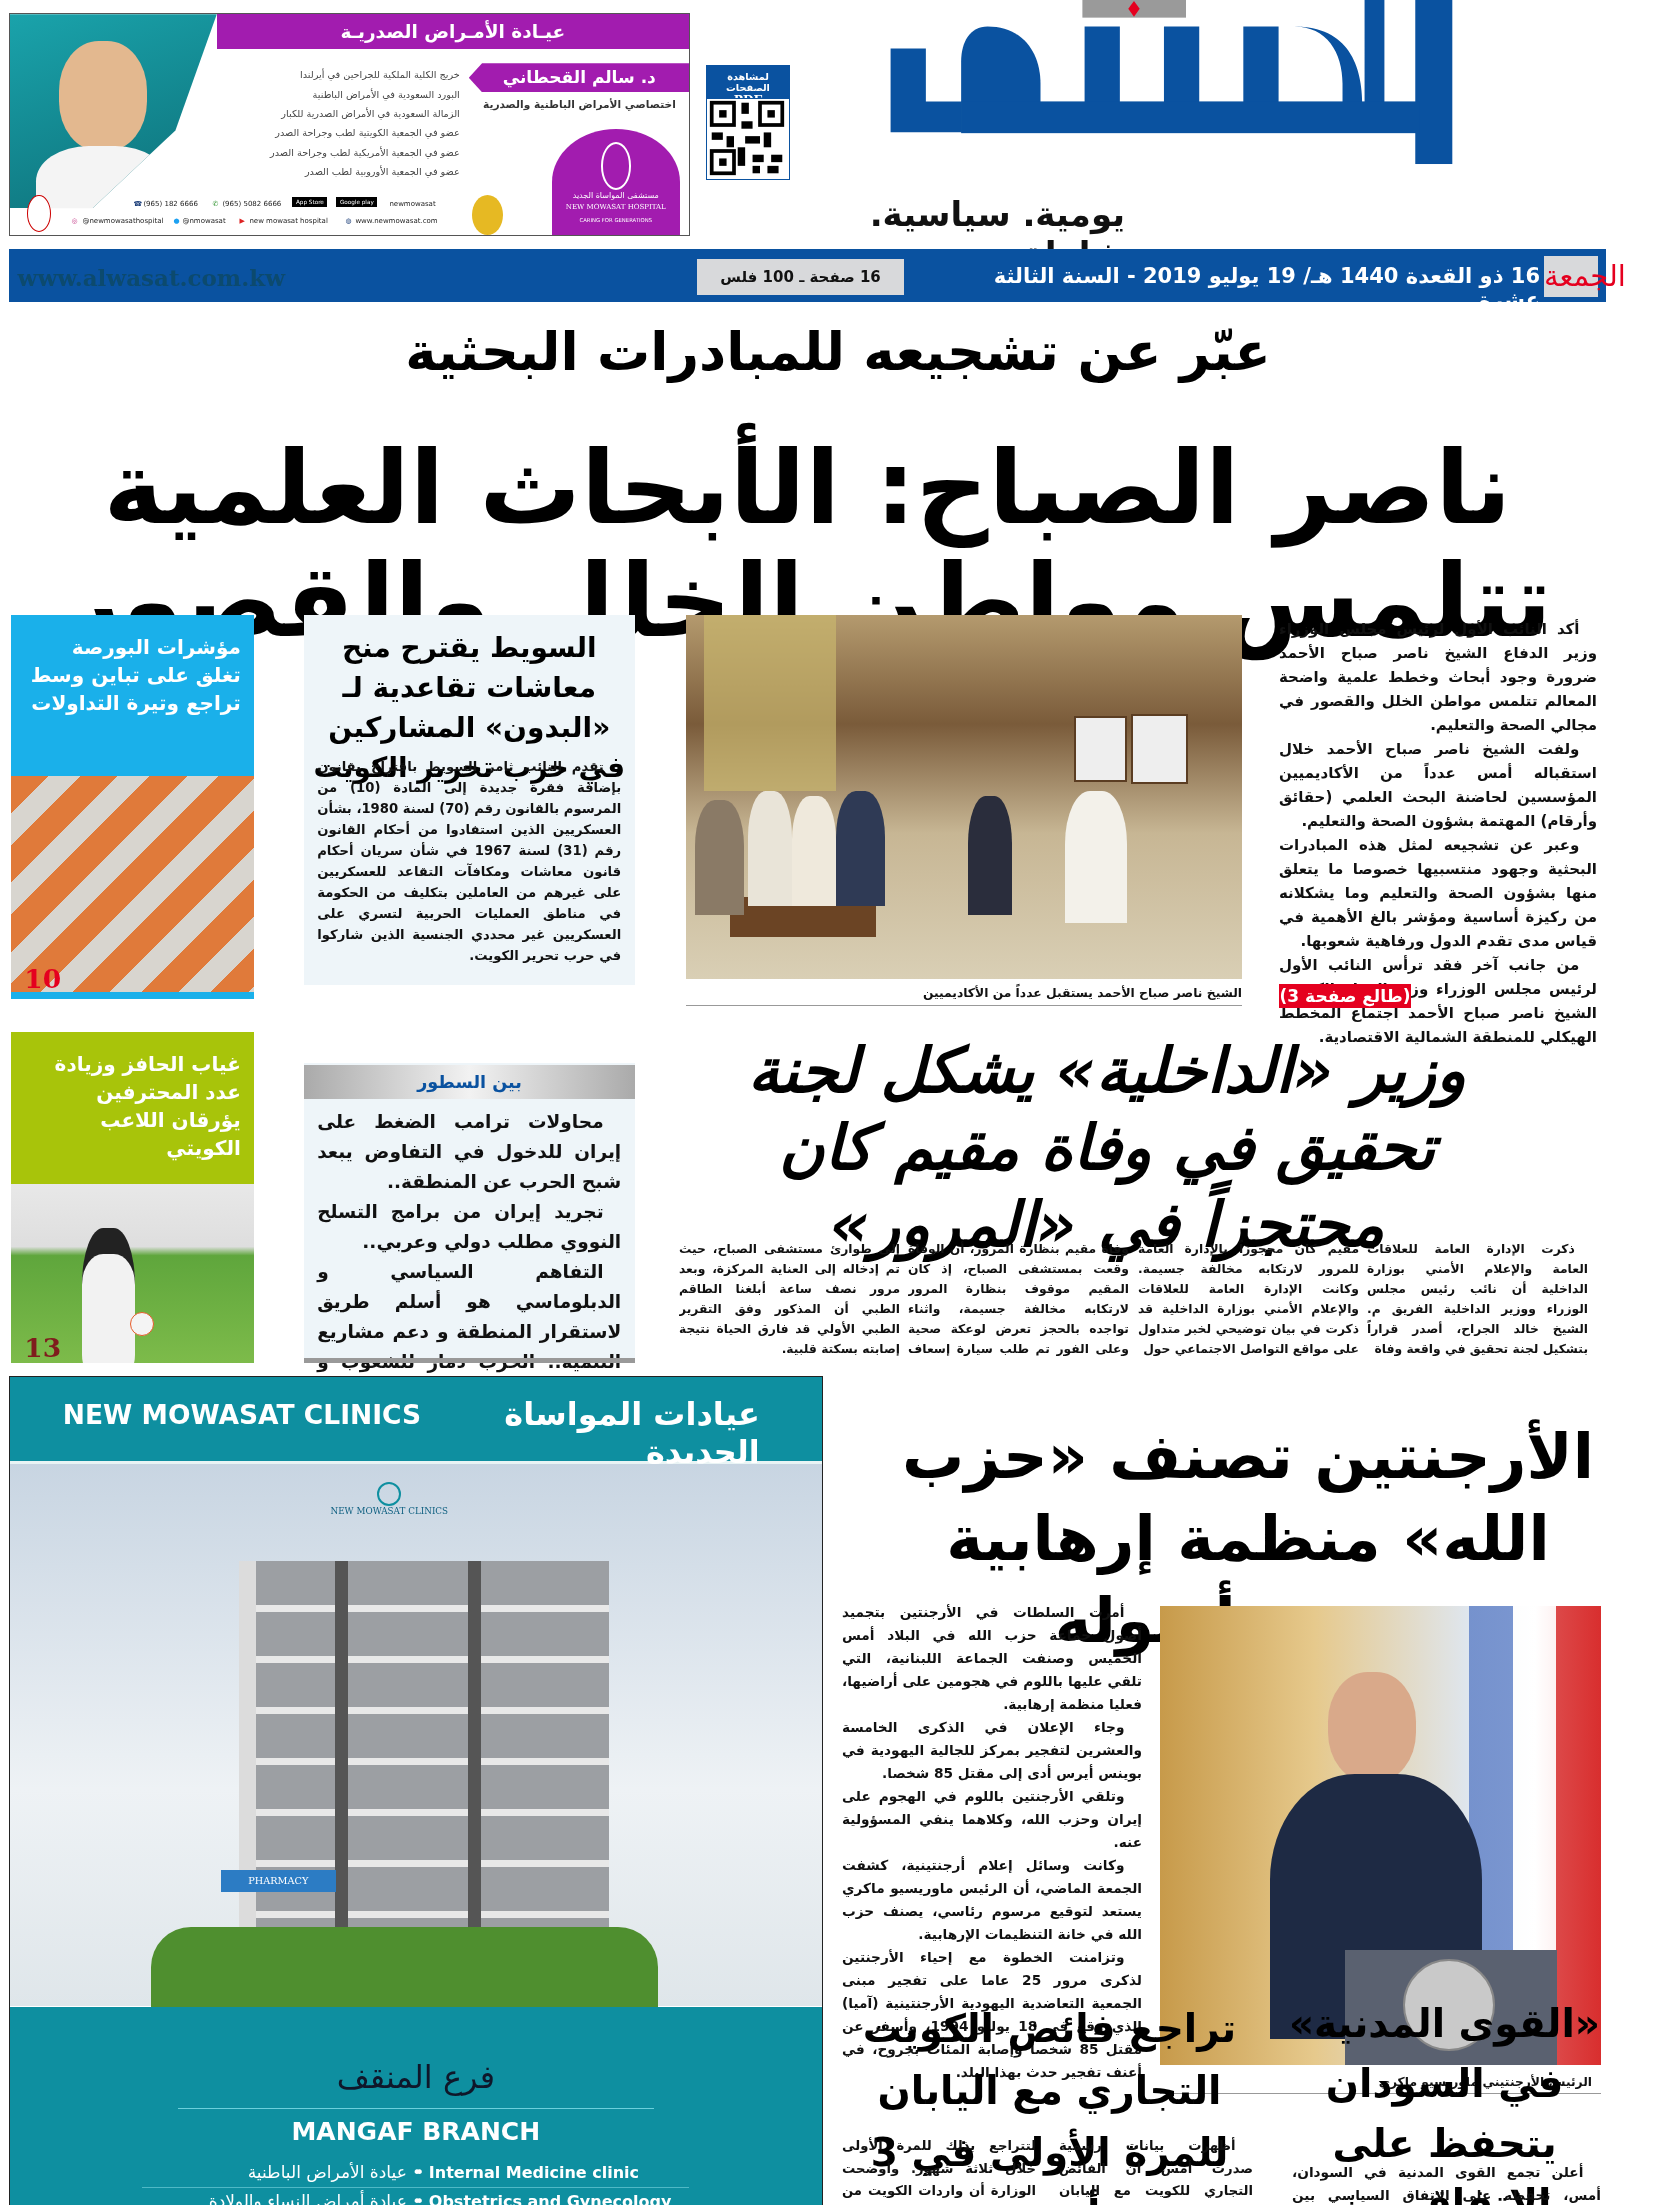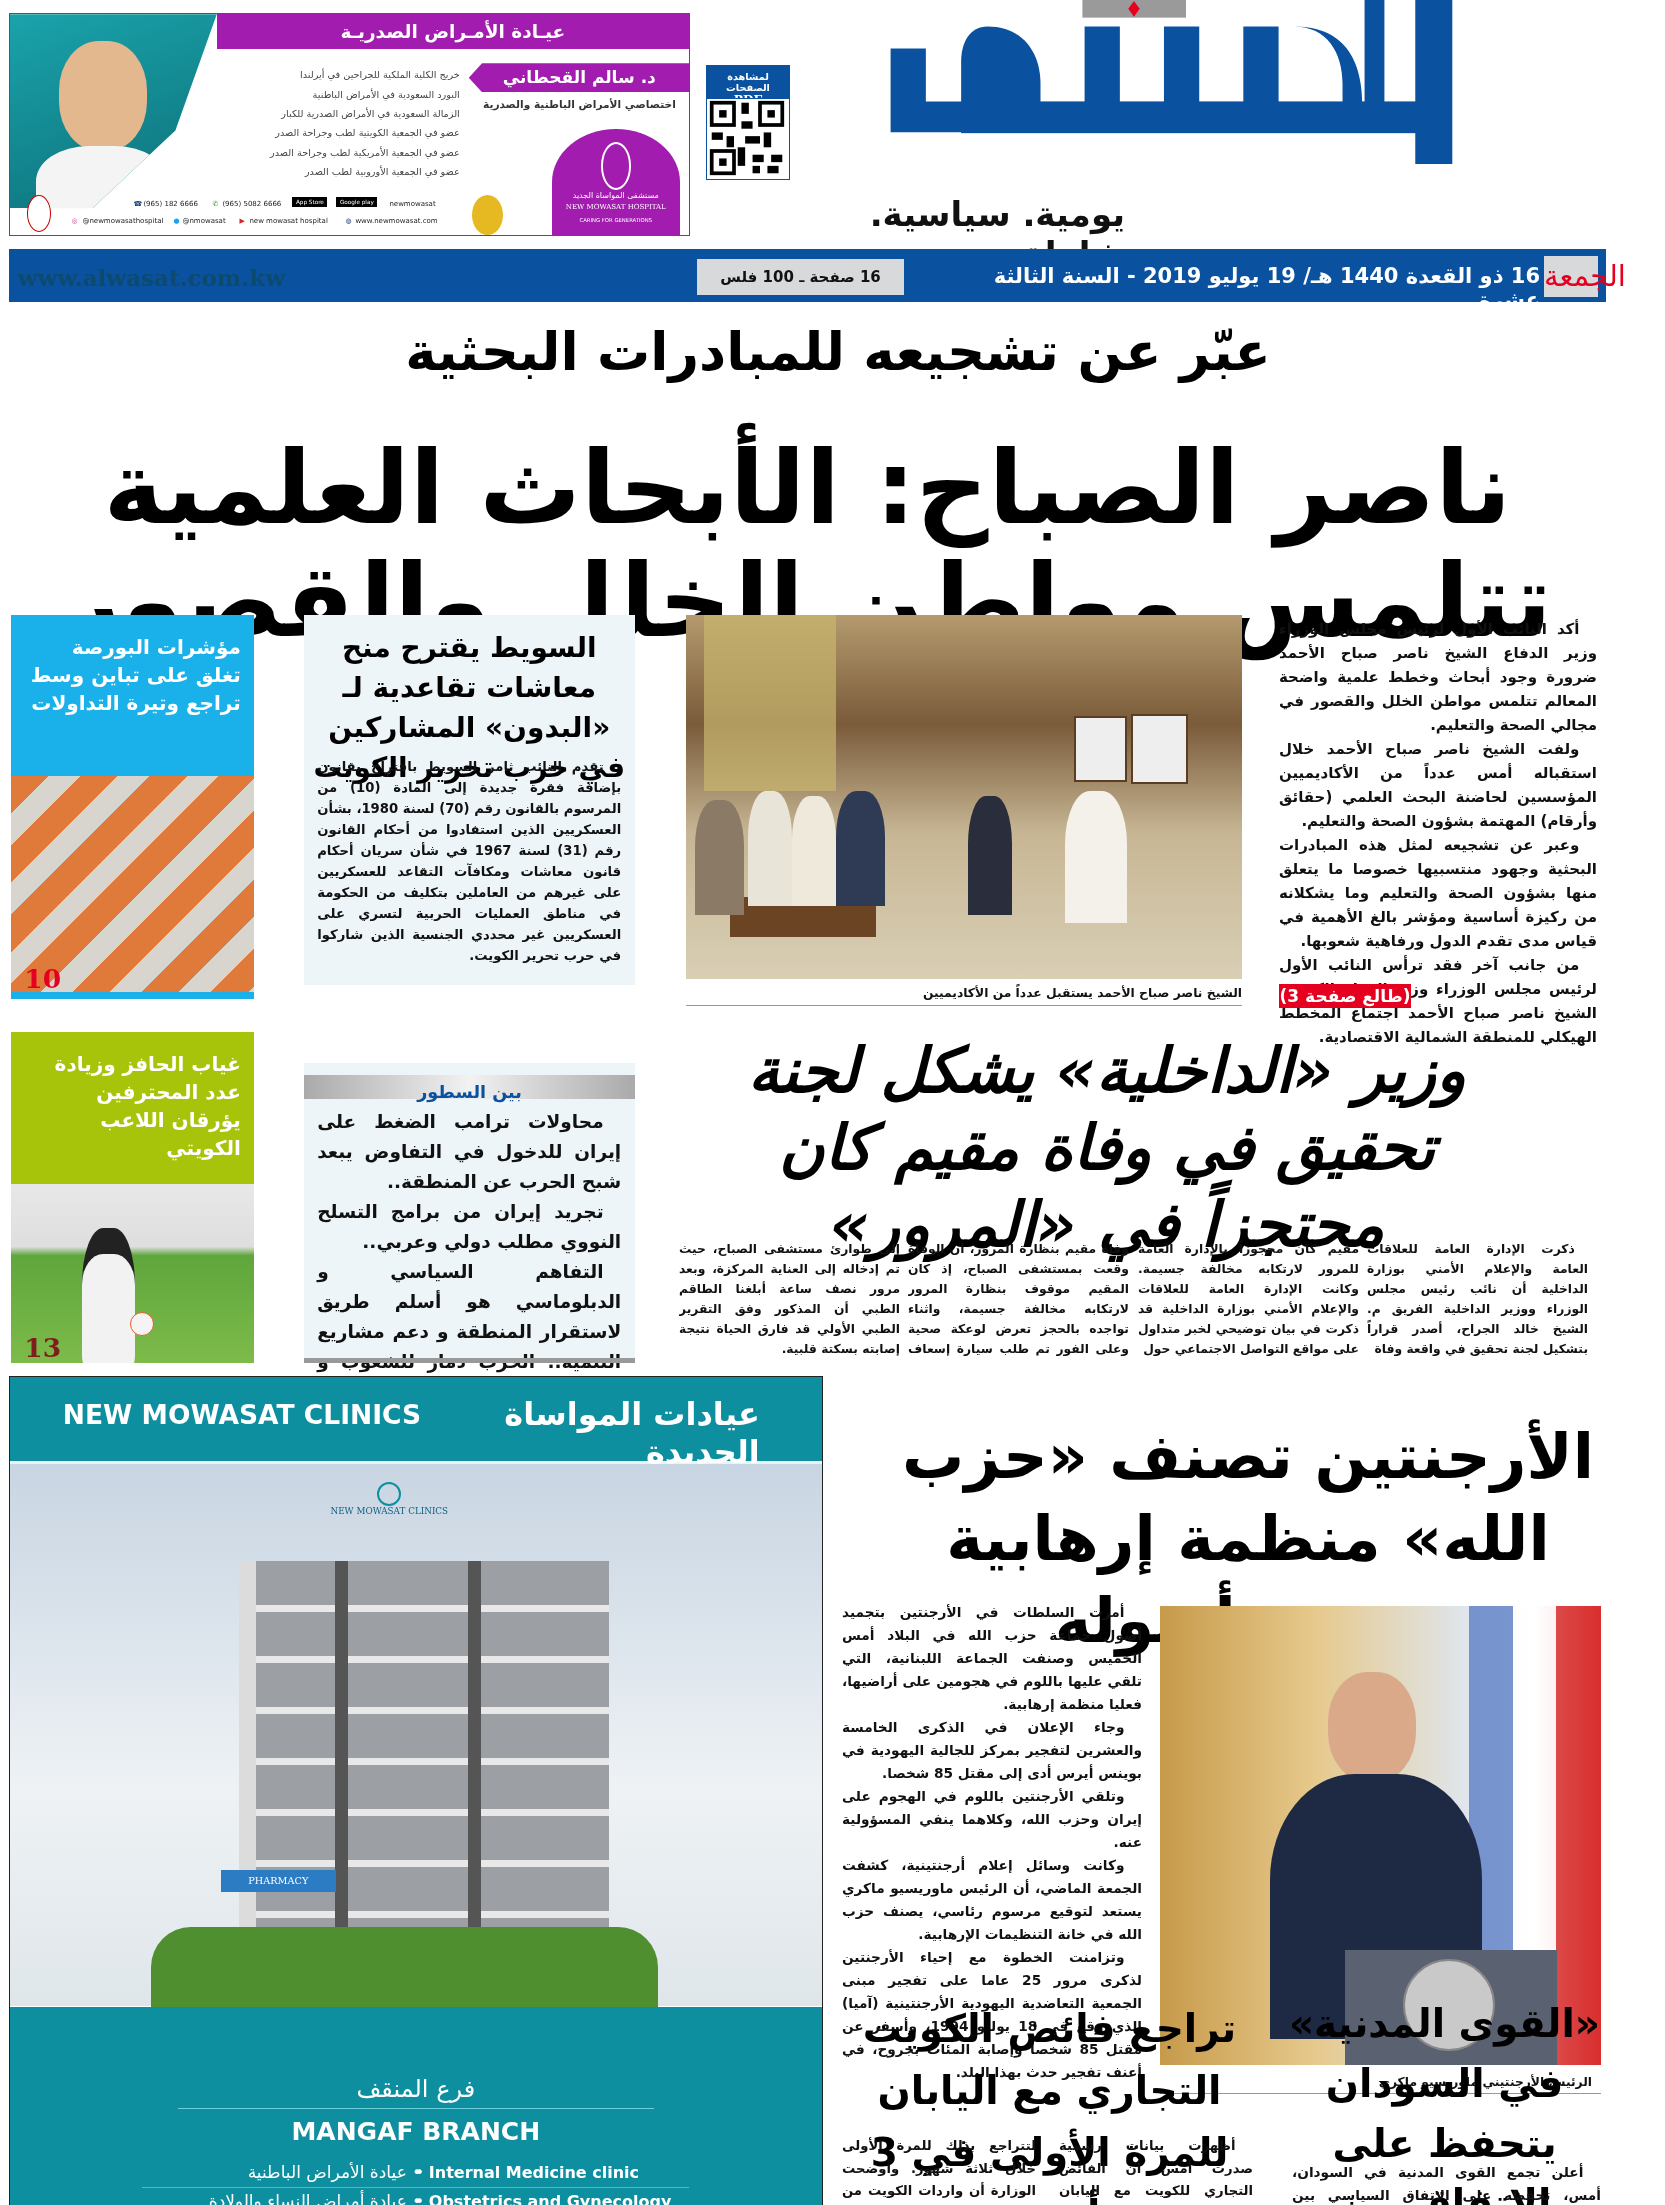--- a/index.html
+++ b/index.html
@@ -174,21 +174,21 @@
   </div>
   <div class="abs" style="left:13.2px;top:300px;font-size:26.5px;font-weight:bold;color:#7f1d1d;font-family:'DejaVu Serif',serif;">13</div>
 </div>
 
 <div class="abs" style="left:304px;top:615px;width:331px;height:370px;background:#eef5f9;">
   <div class="abs ctr hl" style="left:8.8px;top:13.2px;width:313px;font-size:28px;line-height:40px;direction:rtl;">السويط يقترح منح معاشات تقاعدية لـ «البدون» المشاركين في حرب تحرير الكويت</div>
   <div class="abs body-txt" style="left:13.2px;top:141px;width:304px;font-size:13.2px;line-height:21px;text-indent:17.6px;">تقدم النائب ثامر السويط باقتراح بقانون بإضافة فقرة جديدة إلى المادة (10) من المرسوم بالقانون رقم (70) لسنة 1980، بشأن العسكريين الذين استفادوا من أحكام القانون رقم (31) لسنة 1967 في شأن سريان أحكام قانون معاشات ومكافآت التقاعد للعسكريين على غيرهم من العاملين بتكليف من الحكومة في مناطق العمليات الحربية لتسري على العسكريين غير محددي الجنسية الذين شاركوا في حرب تحرير الكويت.</div>
 </div>
 
 <div class="abs" style="left:304px;top:1063px;width:331px;height:300px;background:#eef5f9;">
-  <div class="abs ctr" style="left:0;top:12px;width:331px;height:24px;background:linear-gradient(90deg,#aaa,#f2f2f2 50%,#aaa);">
+  <div class="abs ctr" style="left:0;top:2px;width:331px;height:34px;background:linear-gradient(90deg,#aaa,#f2f2f2 50%,#aaa);">
     <span style="color:#0a52a0;font-size:17.6px;font-weight:bold;line-height:34px;direction:rtl;">بين السطور</span>
   </div>
   <div class="abs body-txt" style="left:13.2px;top:44px;width:304px;font-size:18.5px;line-height:30px;">
     <p style="margin:0;text-indent:17.6px;">محاولات ترامب الضغط على إيران للدخول في التفاوض يبعد شبح الحرب عن المنطقة..</p>
     <p style="margin:0;text-indent:17.6px;">تجريد إيران من برامج التسلح النووي مطلب دولي وعربي..</p>
     <p style="margin:0;text-indent:17.6px;">التفاهم السياسي و الدبلوماسي هو أسلم طريق لاستقرار المنطقة و دعم مشاريع التنمية.. الحرب دمار للشعوب و الدول !!</p>
   </div>
   <div class="abs" style="left:0;top:295px;width:331px;height:5.3px;background:#999;"></div>
 </div>
 
@@ -239,21 +239,21 @@
       <div style="font-size:8.8px;color:#0e5f80;font-family:'DejaVu Serif',serif;">NEW MOWASAT CLINICS</div>
     </div>
     <div class="abs" style="left:229px;top:97px;width:353px;height:423px;background:repeating-linear-gradient(180deg,#9c9fa3 0 44px,#e8e8e8 44px 51px);border-left:17.6px solid #dcdcdc;">
       <div class="abs" style="left:79px;top:0;width:13.2px;height:423px;background:#555;"></div>
       <div class="abs" style="left:212px;top:0;width:13.2px;height:423px;background:#555;"></div>
       <div class="abs ctr" style="left:-35px;top:309px;width:115px;height:22px;background:#2c7cc4;color:#fff;font-size:9.7px;line-height:22px;font-family:'DejaVu Serif',serif;">PHARMACY</div>
     </div>
     <div class="abs" style="left:141px;top:463px;width:507px;height:84px;background:#4f8f2f;border-radius:40px 40px 0 0;"></div>
   </div>
   <div class="abs" style="left:0;top:630px;width:812px;height:554px;background:#0e8fa0;">
-    <div class="abs ctr" style="left:0;top:68px;width:812px;font-size:24px;color:#ffffff;direction:rtl;">فرع المنقف</div>
+    <div class="abs ctr" style="left:0;top:51px;width:812px;font-size:32px;color:#0f172a;direction:rtl;">فرع المنقف</div>
     <div class="abs" style="left:168px;top:101px;width:476px;height:1.3px;background:#6cd0dc;"></div>
     <div class="abs ctr" style="left:0;top:110px;width:812px;font-size:25px;font-weight:bold;color:#fff;">MANGAF BRANCH</div>
     <div class="abs" id="services-list" style="left:132px;top:152px;width:547px;">
         <div style="position: relative; height: 28px; border-bottom: 0.9px solid rgb(79, 185, 198);">
           <span style="position: absolute; right: 282px; top: 2.6px; font-size: 17px; color: rgb(255, 255, 255); direction: rtl; white-space: nowrap;">عيادة الأمراض الباطنية</span>
           <span style="position: absolute; right: 267px; top: 3.5px; font-size: 16px; color: rgb(255, 255, 255);">•</span>
           <span style="position: absolute; left: 273px; top: 3.5px; font-size: 16px; color: rgb(255, 255, 255);">•</span>
           <span style="position: absolute; left: 287px; top: 4.4px; font-size: 16px; font-weight: bold; color: rgb(255, 255, 255);">Internal Medicine clinic</span>
         </div>
         <div style="position: relative; height: 28px; border-bottom: 0.9px solid rgb(79, 185, 198);">

